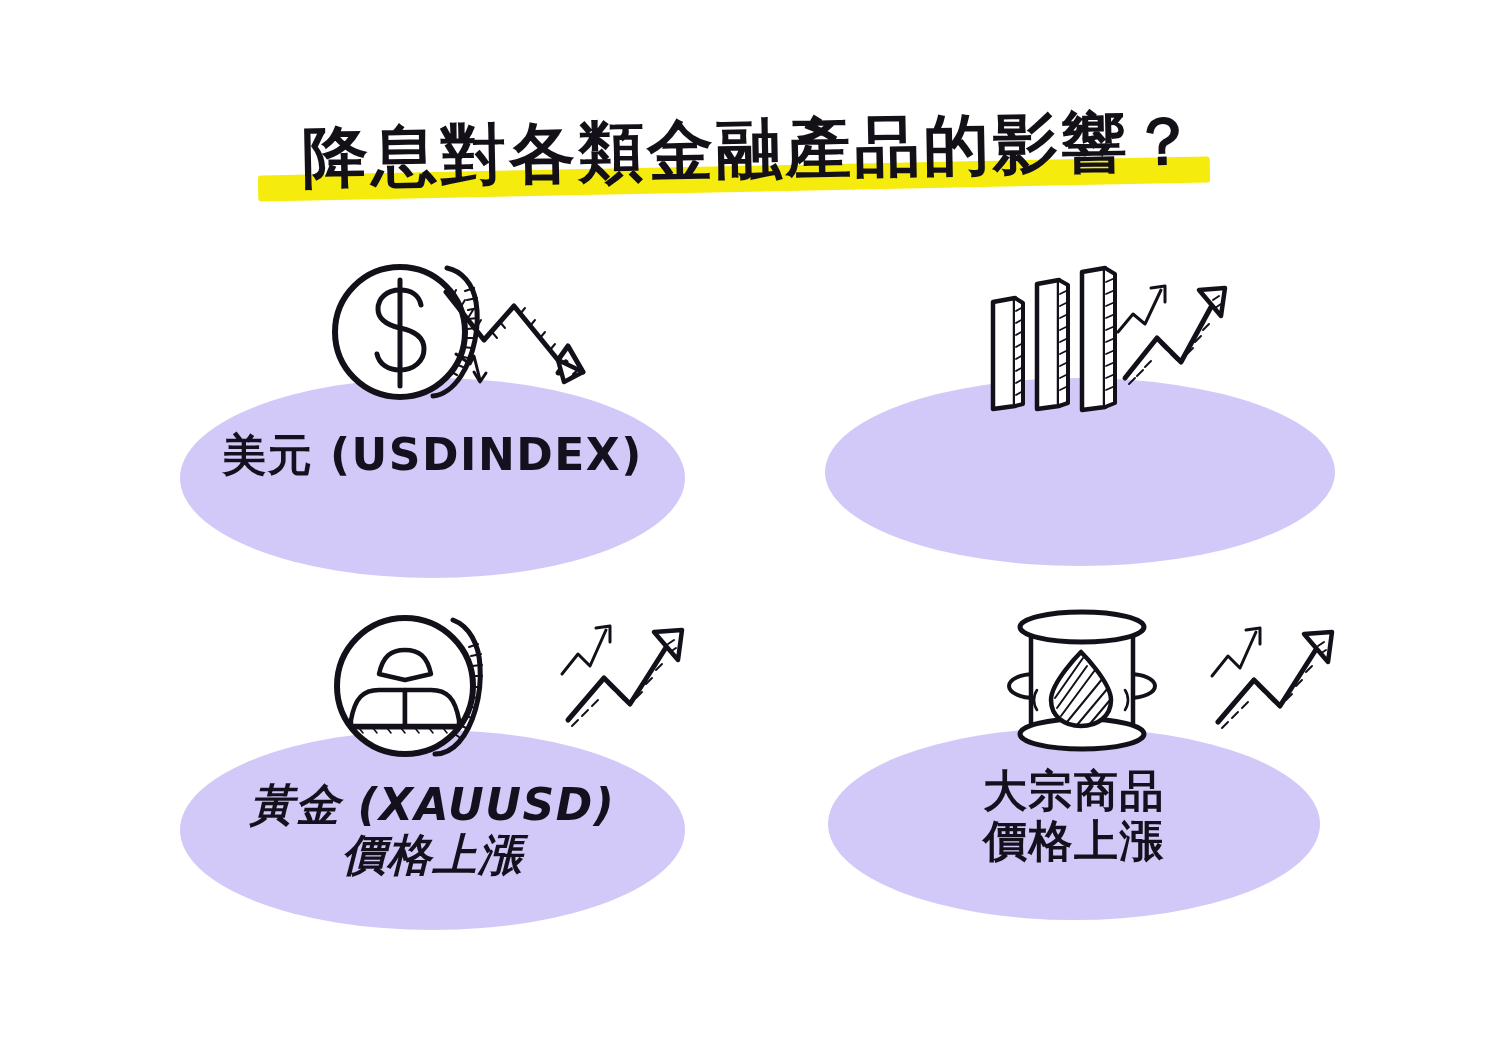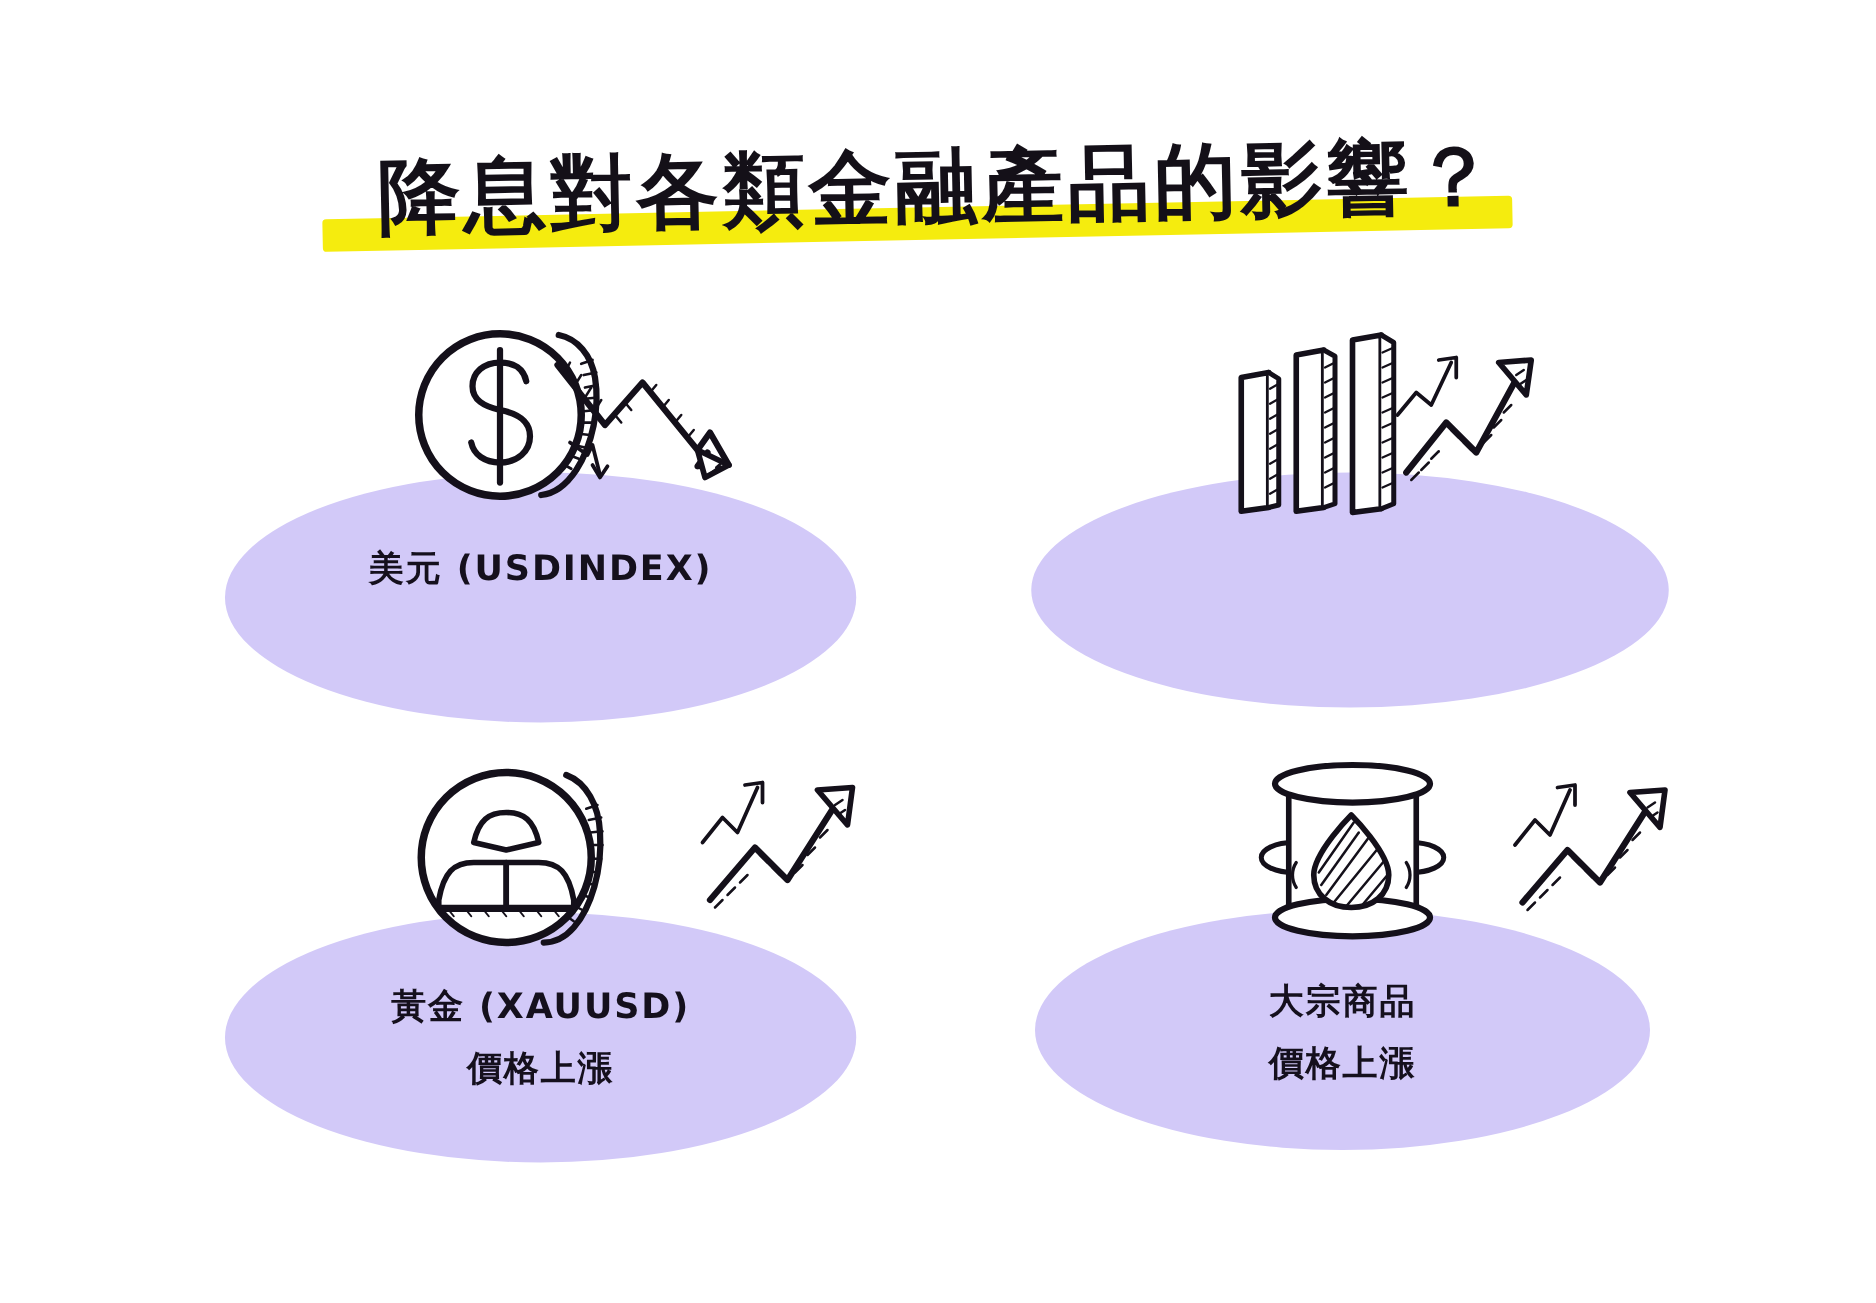--- a/index.html
+++ b/index.html
@@ -54,21 +54,21 @@
   .bubble {
     position: absolute;
     background: #D2C9F8;
     border-radius: 50%;
   }
   .bubble-text {
     position: absolute;
     width: 100%;
     text-align: center;
     color: #15101d;
-    font-size: 28px;
+    font-size: 44px;
     font-weight: bold;
     line-height: 50px;
     letter-spacing: 1.5px;
     white-space: nowrap;
   }
   .bubble-text .ln { display: block; }
   .art {
     position: absolute;
     pointer-events: none;
   }
@@ -77,28 +77,28 @@
   #card-usd        { left: 170px; top: 258px; width: 530px; height: 330px; }
   #card-usd .bubble{ left: 10px;  top: 120px; width: 505px; height: 200px; }
   #card-usd .bubble-text { left: 10px; top: 172px; width: 505px; }
   #card-usd .art   { left: 155px; top: 0px;  width: 275px; height: 160px; }
 
   #card-stocks         { left: 815px; top: 258px; width: 530px; height: 330px; }
   #card-stocks .bubble { left: 10px;  top: 120px; width: 510px; height: 188px; }
   #card-stocks .bubble-text { left: 10px; top: 166px; width: 510px; }
   #card-stocks .art    { left: 170px; top: 8px; width: 265px; height: 150px; }
 
-  #card-gold         { left: 170px; top: 598px; width: 530px; height: 330px; }
+  #card-gold         { left: 170px; top: 598px; width: 530px; height: 330px; font-style: italic; }
   #card-gold .bubble { left: 10px;  top: 132px; width: 505px; height: 200px; }
   #card-gold .bubble-text { left: 10px; top: 182px; width: 505px; }
   #card-gold .art    { left: 165px; top: 10px; width: 265px; height: 155px; }
 
   #card-commodity         { left: 815px; top: 598px; width: 530px; height: 330px; }
   #card-commodity .bubble { left: 13px;  top: 130px; width: 492px; height: 192px; }
-  #card-commodity .bubble-text { left: 13px; top: 178px; width: 492px; text-align: center; }
+  #card-commodity .bubble-text { left: 13px; top: 168px; width: 492px; text-align: center; }
   #card-commodity .art    { left: 180px; top: 10px; width: 265px; height: 155px; }
 
   svg { display: block; overflow: visible; }
 </style>
 </head>
 <body>
 
 <div id="page">
 
   <div id="title-block">

